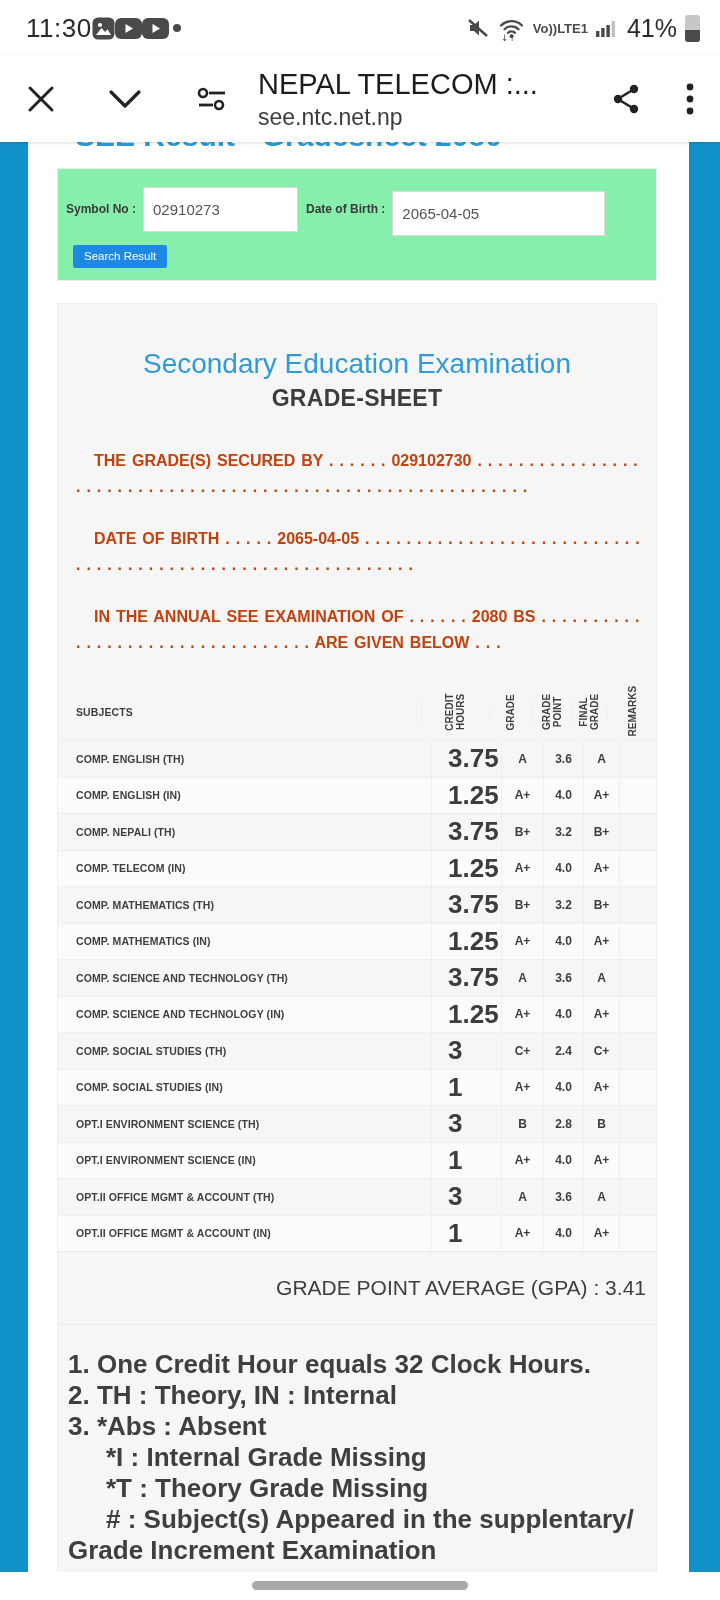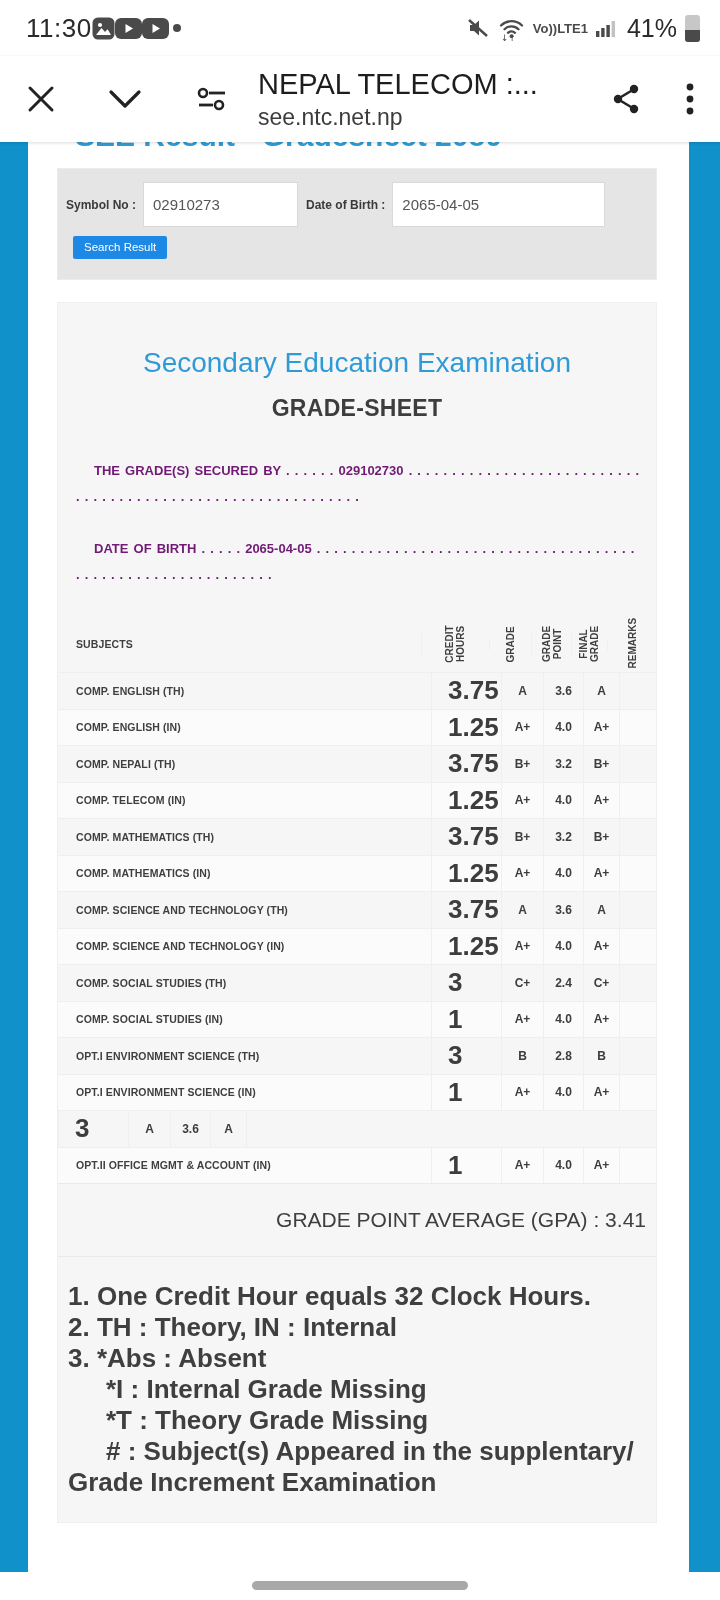--- a/index.html
+++ b/index.html
@@ -31,34 +31,34 @@
   .hd-share { margin-left:10px; }
   .hd-menu { margin-left:46px; }
 
   
   .webview { flex:0 0 1430px; height:1430px; background:#1191ca; position:relative; overflow:hidden; }
   .white-page { margin-left:28px; width:661px; height:100%; background:#fff; overflow:hidden; }
 
   .clipped-heading { height:13px; overflow:hidden; padding-left:47px; }
   .clipped-heading span { display:block; font-size:30px; font-weight:700; color:#2e9bd8; line-height:34px; margin-top:-23px; white-space:nowrap; }
 
-  .form-panel { width:600px; margin:13px 0 0 29px; background:#e5e5e5; border:1px solid #ececec; padding:13px 8px 20px 8px; }
+  .form-panel { width:600px; margin:13px 0 0 29px; background:#86efac; border:1px solid #ececec; padding:13px 8px 12px 8px; }
   .form-row { display:flex; align-items:center; }
   .form-row label { font-size:12px; font-weight:700; color:#3a3a3a; white-space:nowrap; }
   .form-row input { height:45px; background:#fff; border:1px solid #d9d9d9; font-family:"Liberation Sans",sans-serif; font-size:15px; color:#555; padding:0 9px; margin-left:7px; }
   .in-symbol { width:155px; }
   .form-row .lbl2 { margin-left:8px; }
-  .in-dob { width:213px; }
+  .in-dob { width:213px;margin-top:9px; }
   .search-btn { margin:9px 0 0 7px; padding:5px 11px 6px; background:#1e88e5; color:#fff; border:none; border-radius:2px; font-family:"Liberation Sans",sans-serif; font-size:11.5px; cursor:pointer; }
 
   
   .card { width:600px; margin:22px 0 0 29px; background:#f6f6f6; border:1px solid #efefef; padding-bottom:10px; }
   .exam-title { margin-top:44px; text-align:center; font-size:28px; color:#2e9bd8; }
-  .sheet-title { margin-top:16px; text-align:center; font-size:23px; font-weight:700; color:#3d3d3d; letter-spacing:0.3px; }
-  .gs-line { font-size:13px; font-weight:700; color:#701a75; line-height:26px; margin:26px 16px 0 18px; word-spacing:1.5px; text-indent:18px; }
+  .sheet-title { margin-top:5px; text-align:center; font-size:23px; font-weight:700; color:#3d3d3d; letter-spacing:0.3px; }
+  .gs-line { font-size:16px; font-weight:700; color:#c2410c; line-height:26px; margin:26px 16px 0 18px; word-spacing:1.5px; text-indent:18px; }
   .gs-line.first { margin-top:36px; }
 
   
   .gtable { margin-top:28px; }
   .g-head { display:flex; height:56px; align-items:center; }
   .g-row { display:flex; height:36.5px; border-top:1px solid #efefef; align-items:stretch; }
   .g-row:nth-child(odd) { background:rgba(255,255,255,0.5); }
   .c-subj { width:373px; display:flex; align-items:center; padding-left:18px; font-size:10.5px; font-weight:700; color:#3f3f3f; letter-spacing:0.1px; }
   .c-credit { width:70px; display:flex; align-items:center; padding-left:16px; font-size:26px; font-weight:700; color:#3d3d3d; border-left:1px solid #efefef; }
   .c-grade { width:42px; border-left:1px solid #efefef; }
@@ -200,20 +200,21 @@
         </div>
         <button class="search-btn">Search Result</button>
       </div>
 
       <div class="card">
         <div class="exam-title">Secondary Education Examination</div>
         <div class="sheet-title">GRADE-SHEET</div>
 
         <p class="gs-line first">THE GRADE(S) SECURED BY . . . . . . 029102730 . . . . . . . . . . . . . . . . . . . . . . . . . . . . . . . . . . . . . . . . . . . . . . . . . . . . . . . . . . . .</p>
         <p class="gs-line">DATE OF BIRTH . . . . . 2065-04-05 . . . . . . . . . . . . . . . . . . . . . . . . . . . . . . . . . . . . . . . . . . . . . . . . . . . . . . . . . . . .</p>
+        <p class="gs-line">IN THE ANNUAL SEE EXAMINATION OF . . . . . . 2080 BS . . . . . . . . . . . . . . . . . . . . . . . . . . . . . . . . . ARE GIVEN BELOW . . .</p>
 
         <div class="gtable">
           <div class="g-head">
             <div class="c-subj">SUBJECTS</div>
             <div class="c-credit">
                 <span class="vtext">CREDIT HOURS</span>
               </div>
             <div class="c-grade">
                 <span class="vtext">GRADE</span>
               </div>
@@ -318,20 +319,21 @@
           </div>
           <div class="g-row">
             <div class="c-subj">OPT.I ENVIRONMENT SCIENCE (IN)</div>
             <div class="c-credit">1</div>
             <div class="c-grade">A+</div>
             <div class="c-point">4.0</div>
             <div class="c-final">A+</div>
             <div class="c-remarks"></div>
           </div>
           <div class="g-row">
+            <div class="c-subj">OPT.II OFFICE MGMT &amp; ACCOUNT (TH)</div>
             <div class="c-credit">3</div>
             <div class="c-grade">A</div>
             <div class="c-point">3.6</div>
             <div class="c-final">A</div>
             <div class="c-remarks"></div>
           </div>
           <div class="g-row">
             <div class="c-subj">OPT.II OFFICE MGMT &amp; ACCOUNT (IN)</div>
             <div class="c-credit">1</div>
             <div class="c-grade">A+</div>

